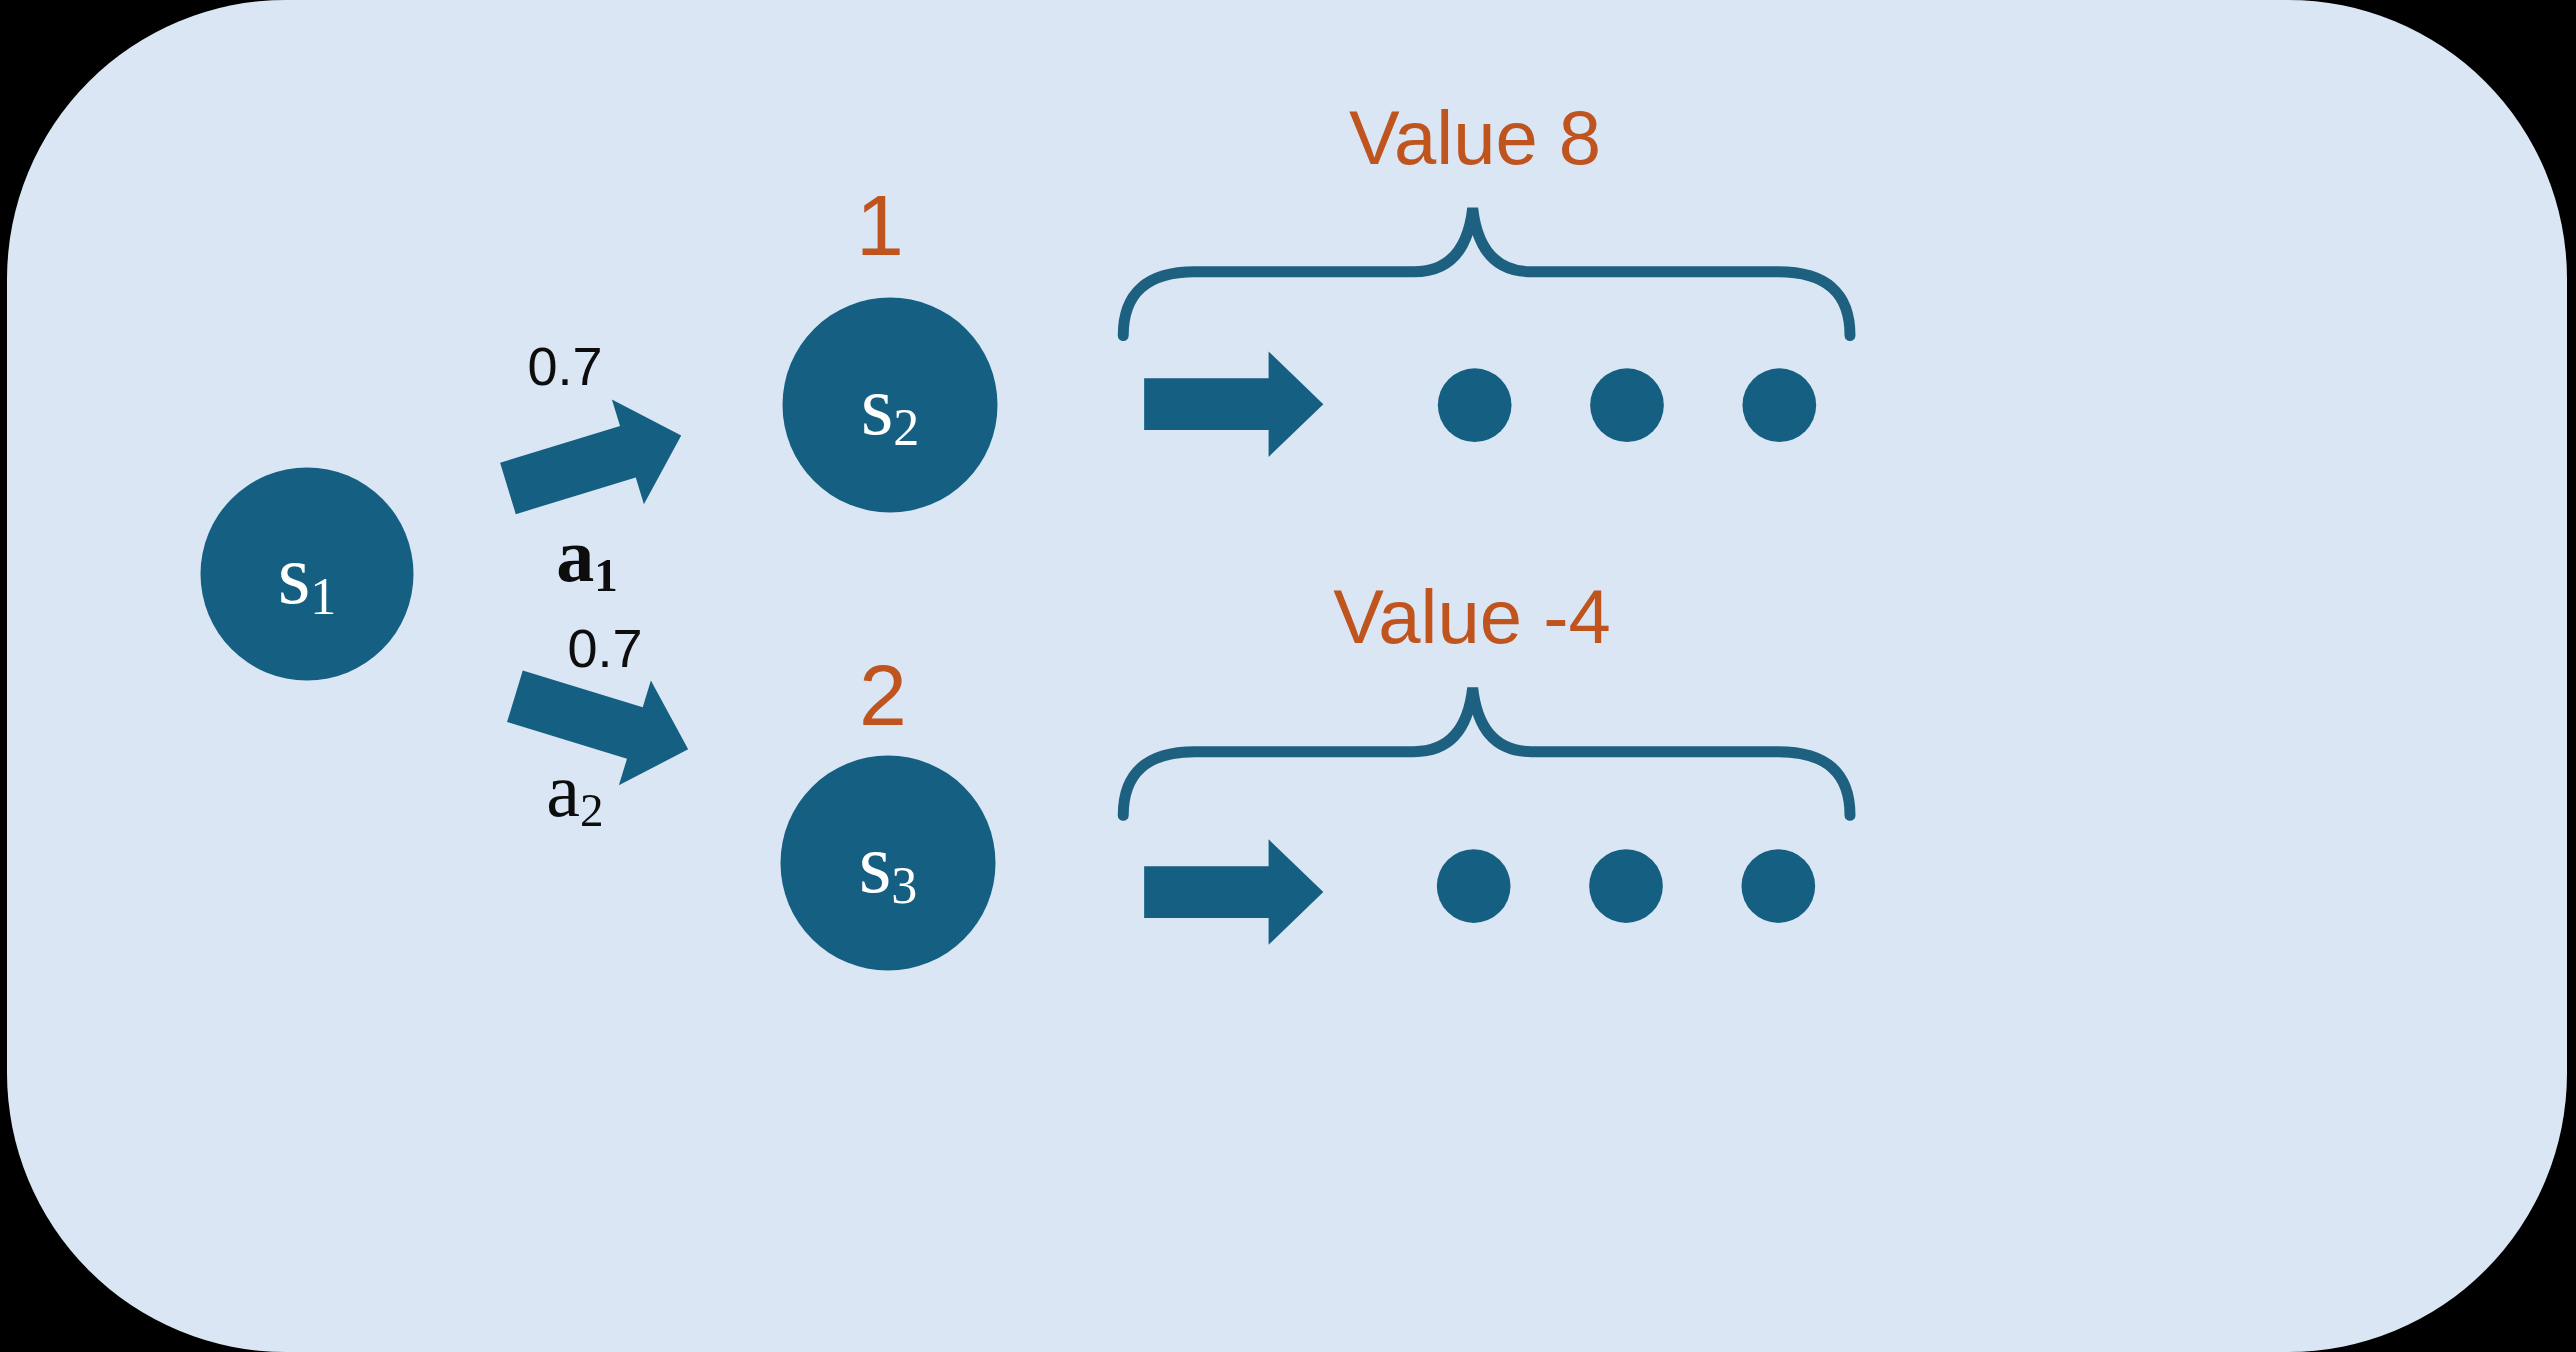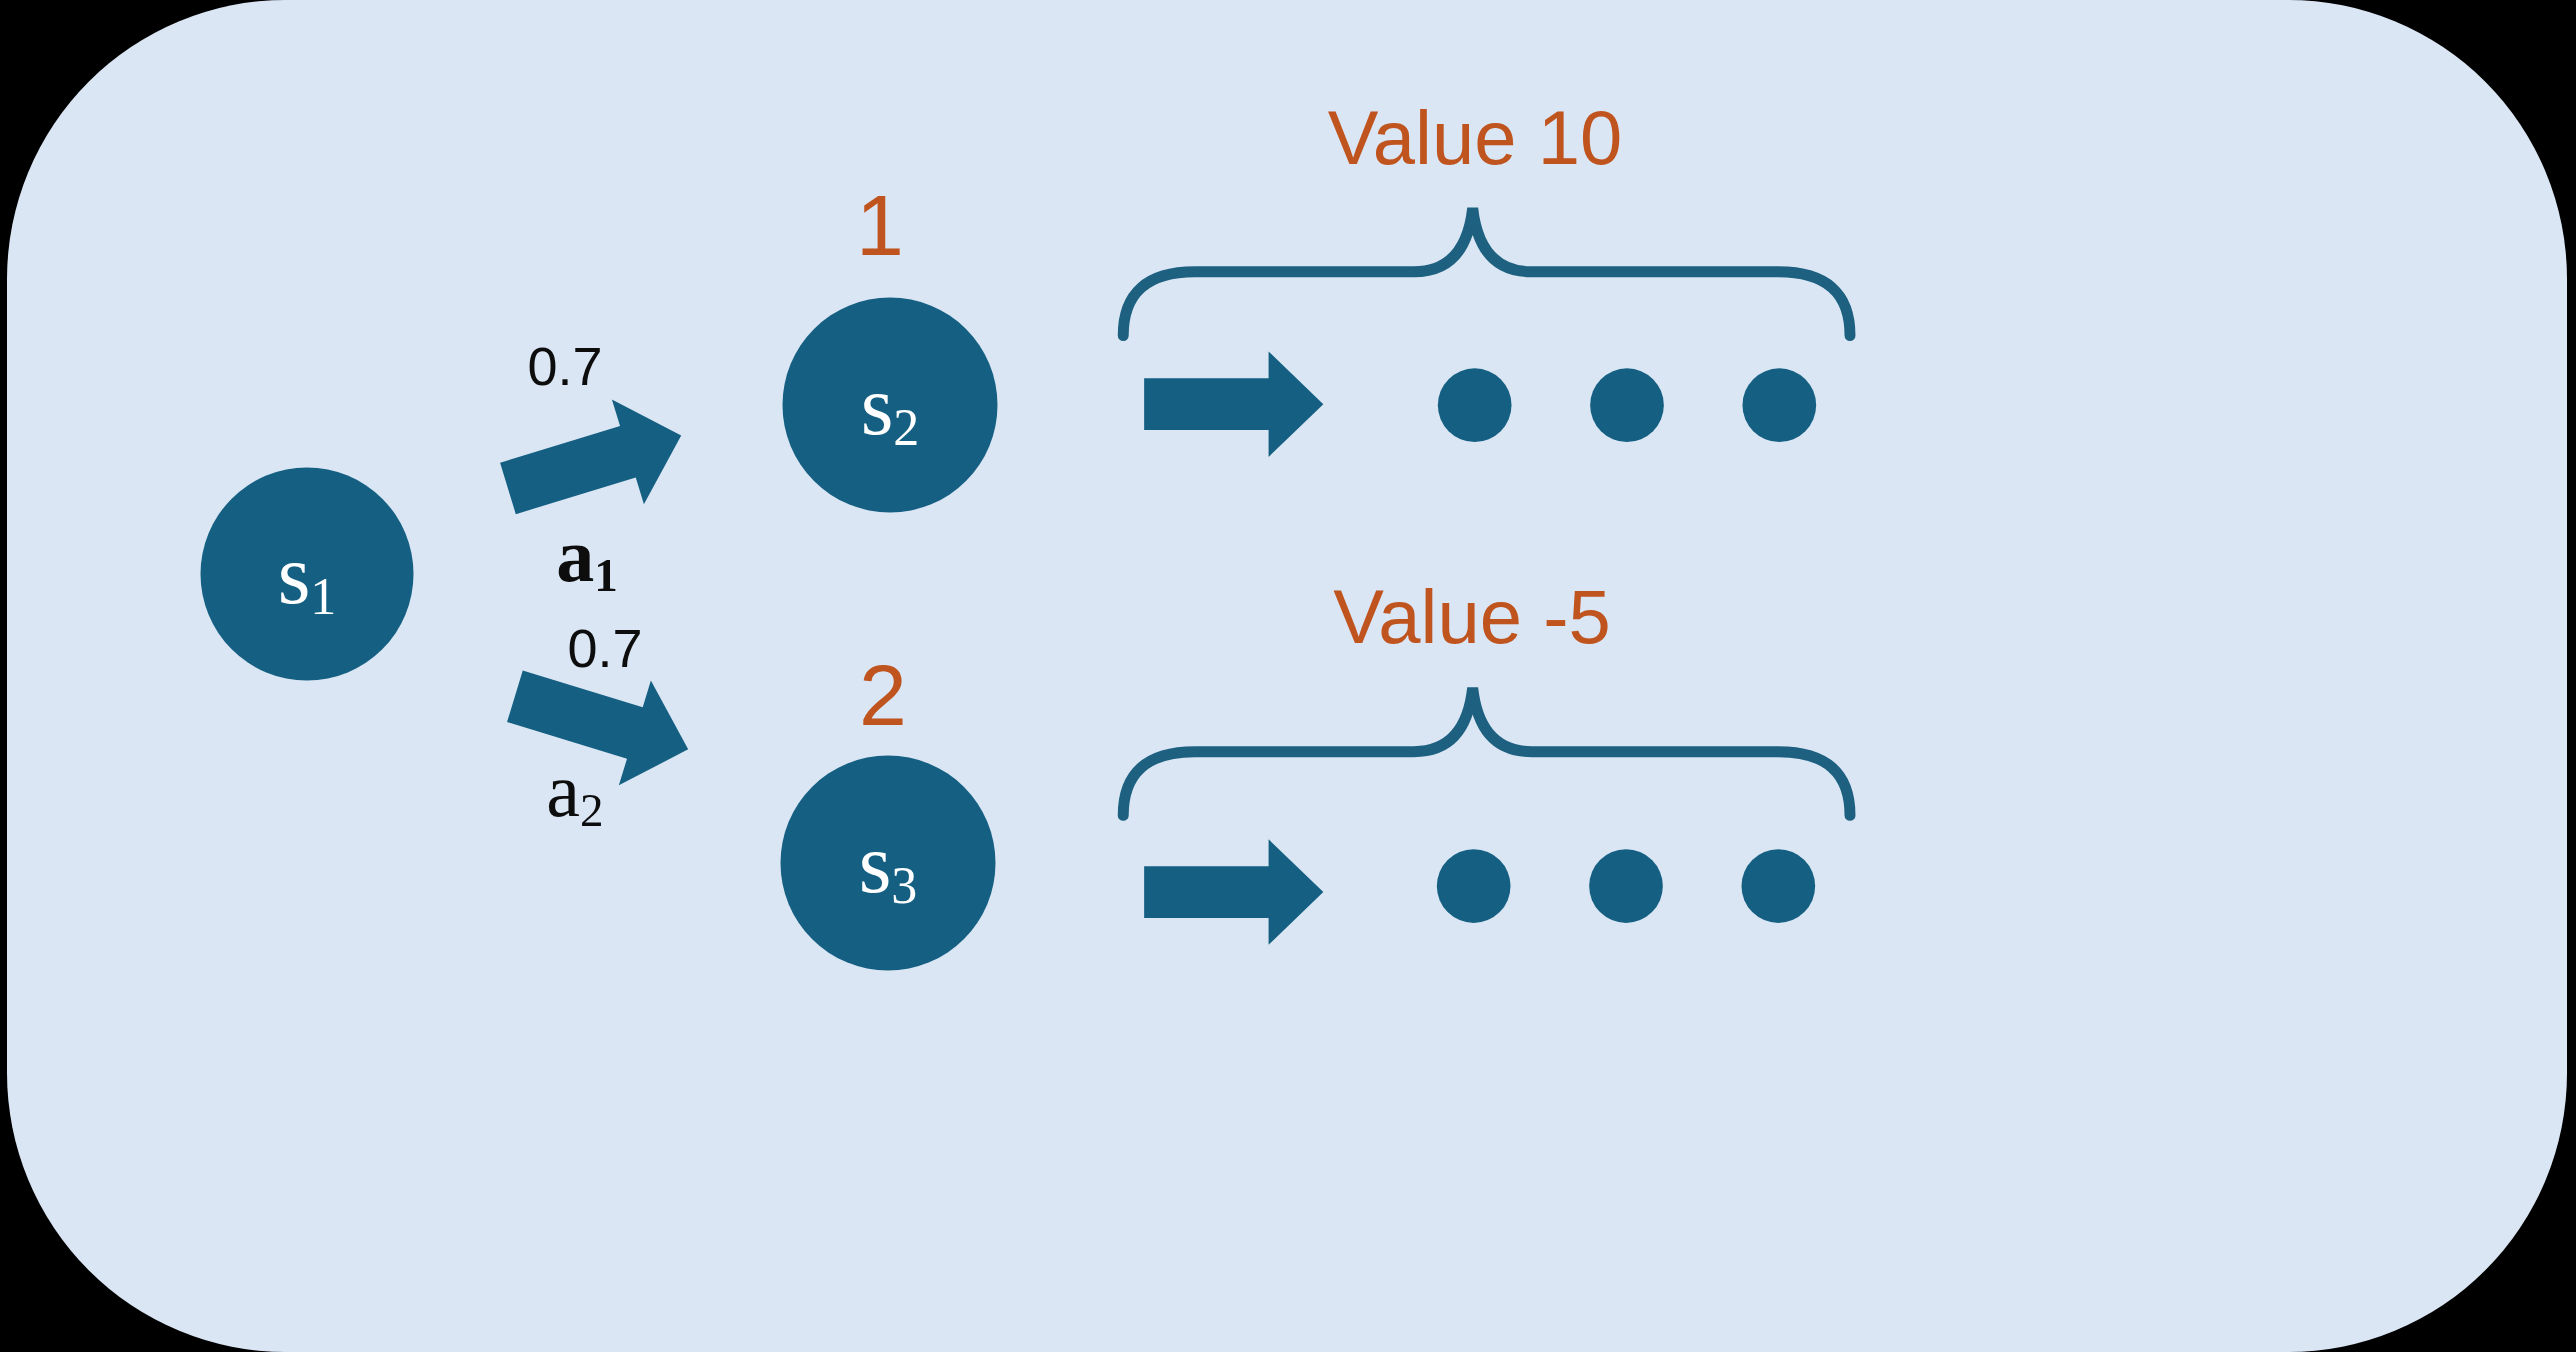--- a/index.html
+++ b/index.html
@@ -117,16 +117,16 @@
 
   <div class="abs prob-label" style="left:565px; top:366px;">0.7</div>
   <div class="abs action-label" style="left:587px; top:555px;font-weight:bold;"><span>a</span><sub class="subscript">1</sub></div>
 
   <div class="abs prob-label" style="left:605px; top:648px;">0.7</div>
   <div class="abs action-label" style="left:575px; top:790px;"><span>a</span><sub class="subscript">2</sub></div>
 
   <div class="abs branch-index" style="left:880px; top:225px;">1</div>
   <div class="abs branch-index" style="left:883px; top:695px;">2</div>
 
-  <div class="abs value-label" style="left:1475px; top:138px;">Value 10</div>
-  <div class="abs value-label" style="left:1472px; top:617px;">Value -5</div>
+  <div class="abs value-label" style="left:1475px; top:138px;">Value 8</div>
+  <div class="abs value-label" style="left:1472px; top:617px;">Value -4</div>
 </div>
 
 
 </body></html>

